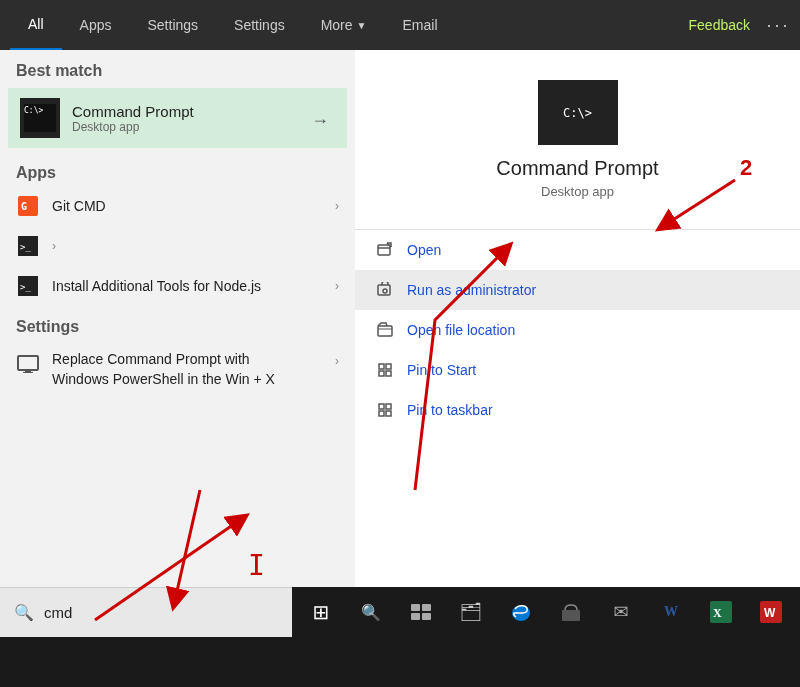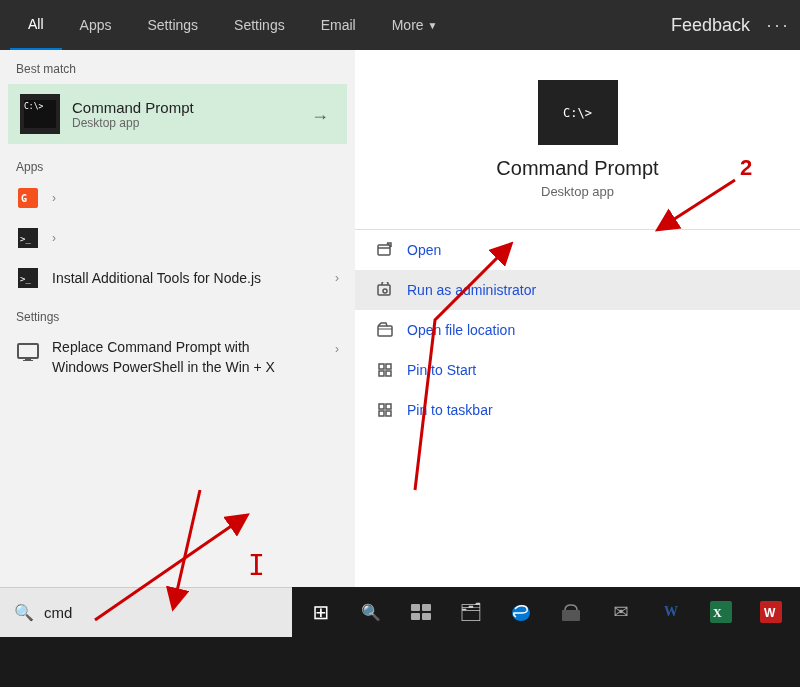--- a/index.html
+++ b/index.html
@@ -35,43 +35,43 @@
       border-bottom: 2px solid #0078d4;
     }
     .nav-item .chevron { font-size: 10px; margin-left: 4px; }
     .nav-right {
       display: flex;
       align-items: center;
       gap: 16px;
       margin-left: auto;
     }
     .nav-feedback {
-      font-size: 18px;
-      color: #e5e5e5;
+      font-size: 14px;
+      color: #bef264;
       cursor: pointer;
     }
     .nav-more-dots {
       font-size: 18px;
       color: #ccc;
       cursor: pointer;
       letter-spacing: 2px;
     }
 
     
     .left-panel {
       width: 355px;
       background: #f2f2f2;
       display: flex;
       flex-direction: column;
       overflow: hidden;
     }
 
     .section-label {
-      font-size: 12px;
-      font-weight: 400;
+      font-size: 16px;
+      font-weight: 700;
       color: #555;
       padding: 12px 16px 4px 16px;
       text-transform: none;
     }
 
     .best-match-item {
       display: flex;
       align-items: center;
       background: #d4edda;
       margin: 4px 8px;
@@ -281,22 +281,22 @@
 <body>
 
 <div class="search-ui">
 
   <div class="top-nav">
     <div class="nav-items">
       <div class="nav-item active">All</div>
       <div class="nav-item">Apps</div>
       <div class="nav-item">Settings</div>
       <div class="nav-item">Settings</div>
+      <div class="nav-item">More <span class="chevron">▼</span></div>
       <div class="nav-item">Email</div>
-      <div class="nav-item">More <span class="chevron">▼</span></div>
     </div>
     <div class="nav-right">
       <span class="nav-feedback">Feedback</span>
       <span class="nav-more-dots">···</span>
     </div>
   </div>
 
   <div class="panels-row">
 
     <div class="left-panel">
@@ -313,20 +313,21 @@
 
       <div class="section-label">Apps</div>
 
       <div class="list-item">
         <div class="list-item-icon">
           <svg width="20" height="20" viewBox="0 0 20 20">
             <rect width="20" height="20" rx="2" fill="#f4511e"></rect>
             <text x="3" y="14" font-size="10" fill="white" font-family="monospace" font-weight="bold">G</text>
           </svg>
         </div>
+        <div class="list-item-text">Git CMD</div>
         <div class="list-item-chevron">›</div>
       </div>
 
       <div class="list-item">
         <div class="list-item-icon">
           <svg width="20" height="20" viewBox="0 0 20 20">
             <rect width="20" height="20" fill="#222"></rect>
             <text x="2" y="14" font-size="9" fill="white" font-family="monospace">&gt;_</text>
           </svg>
         </div>

